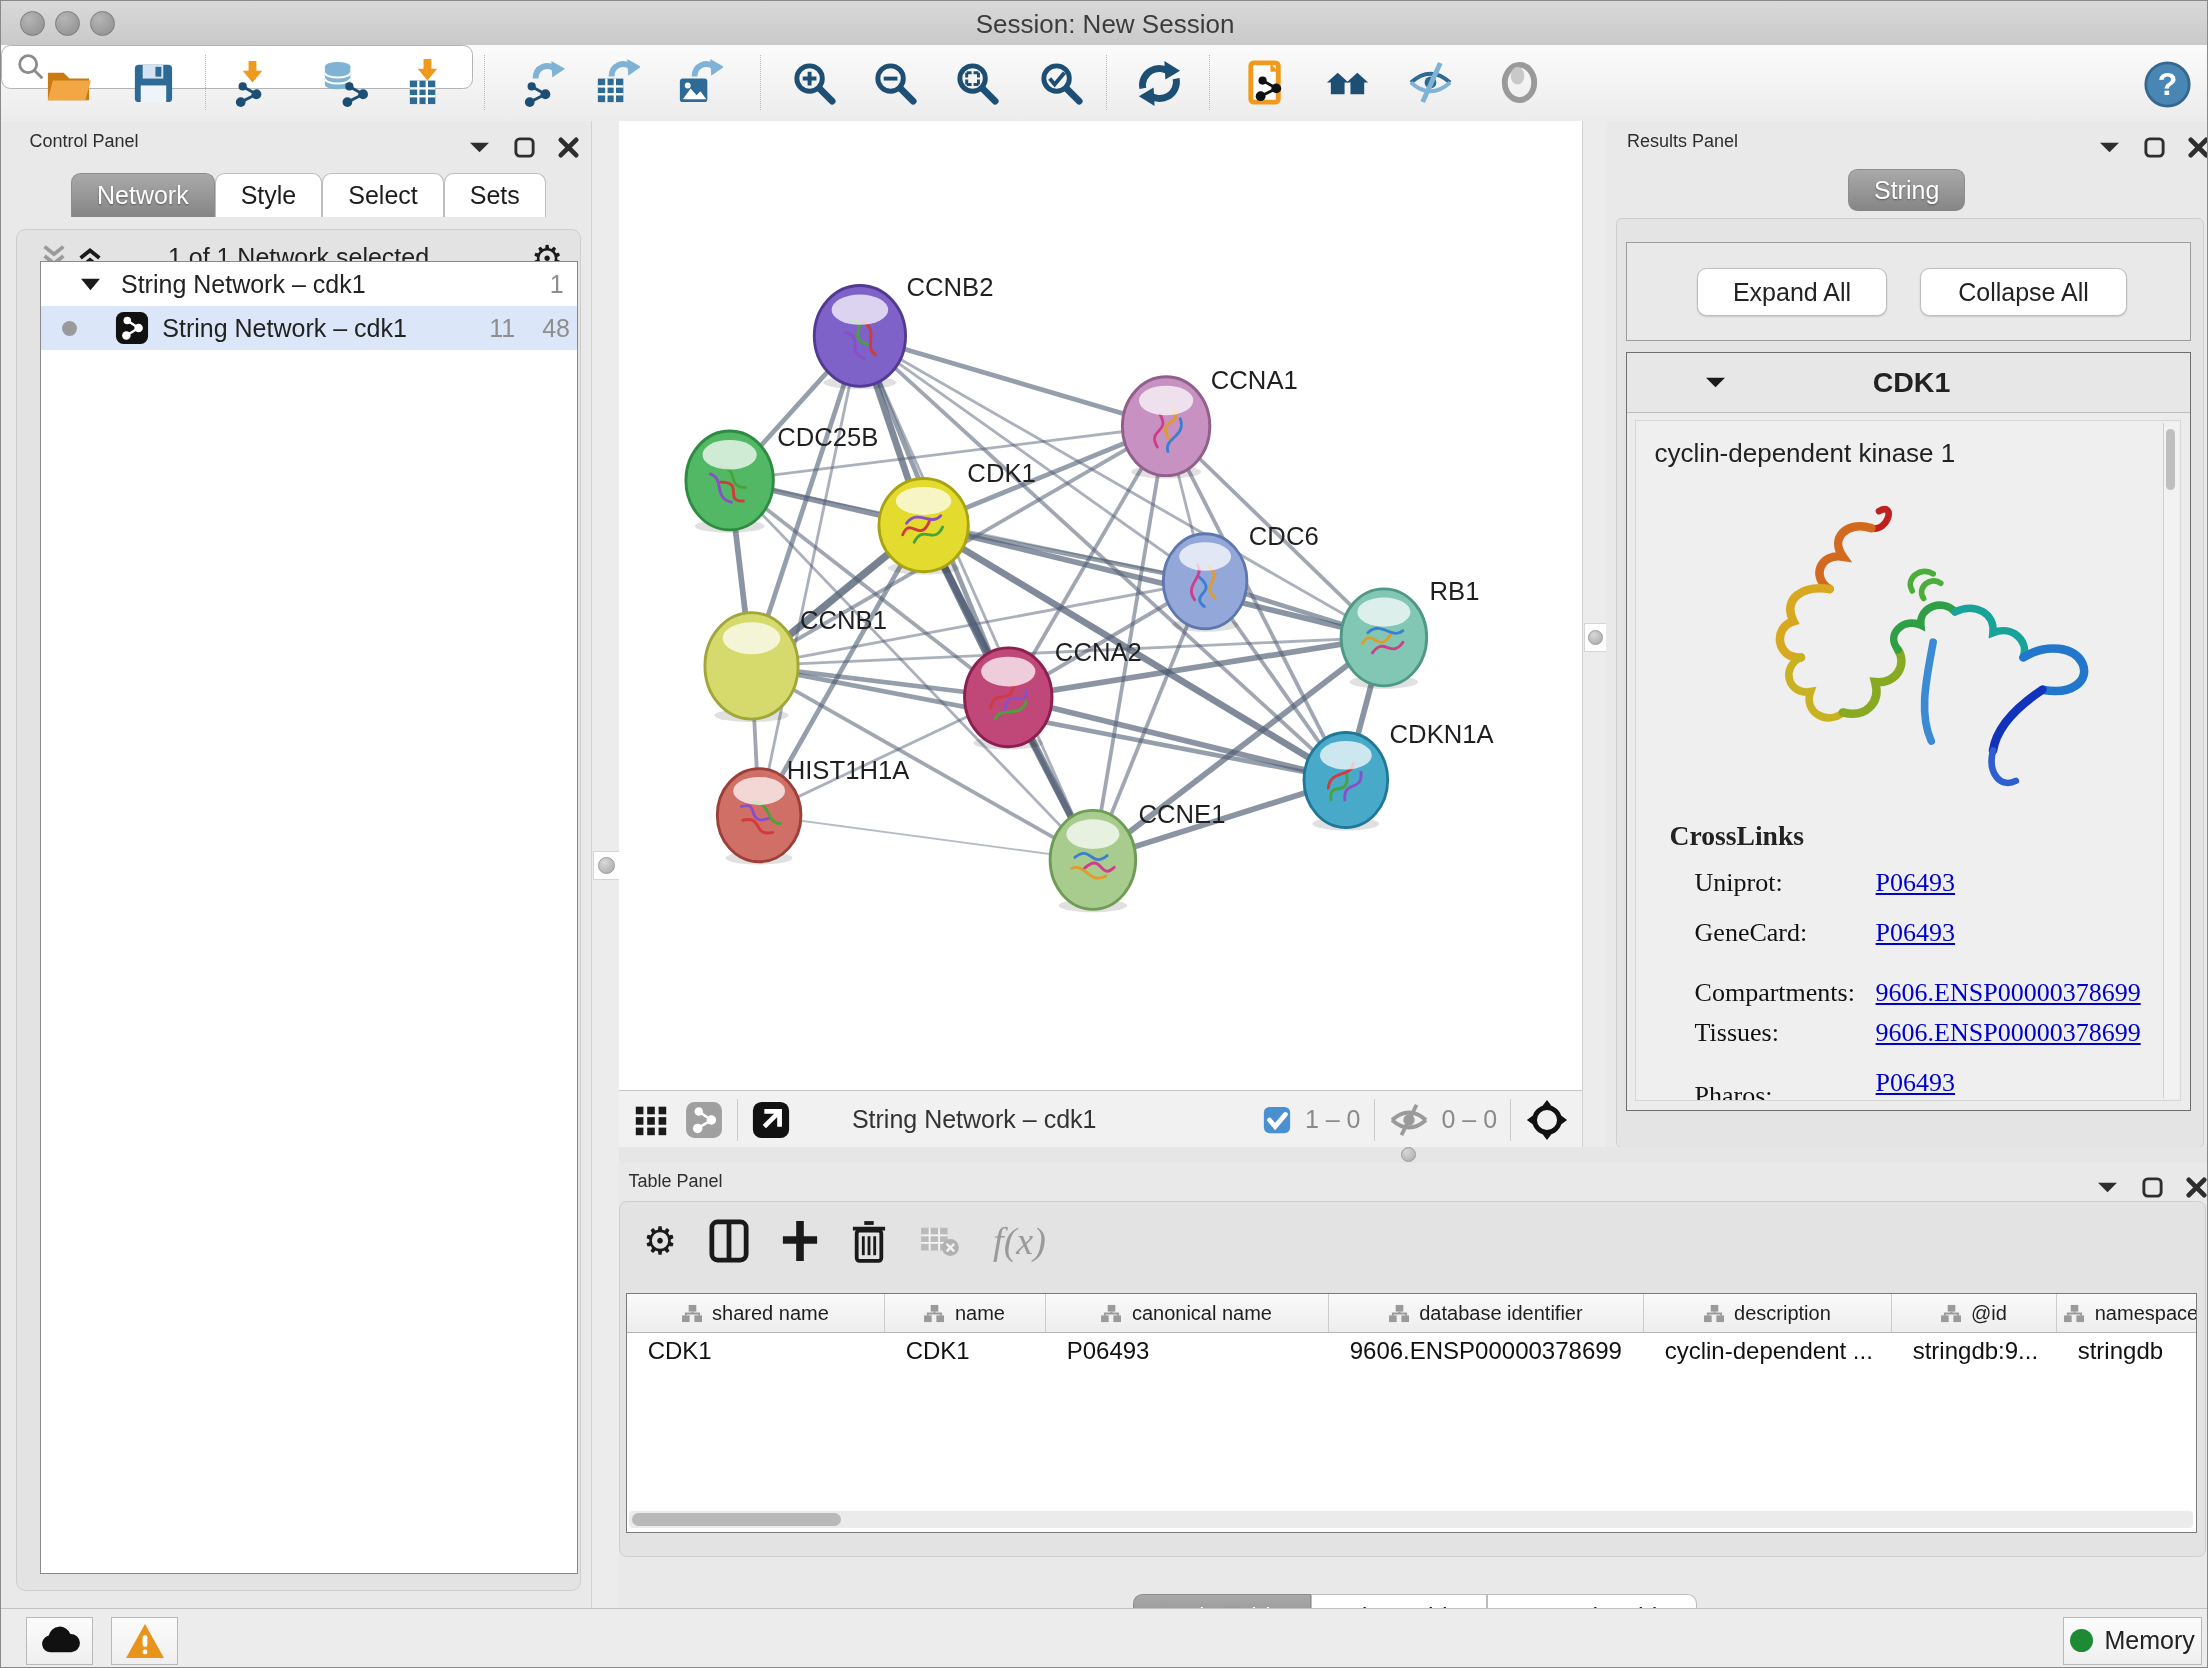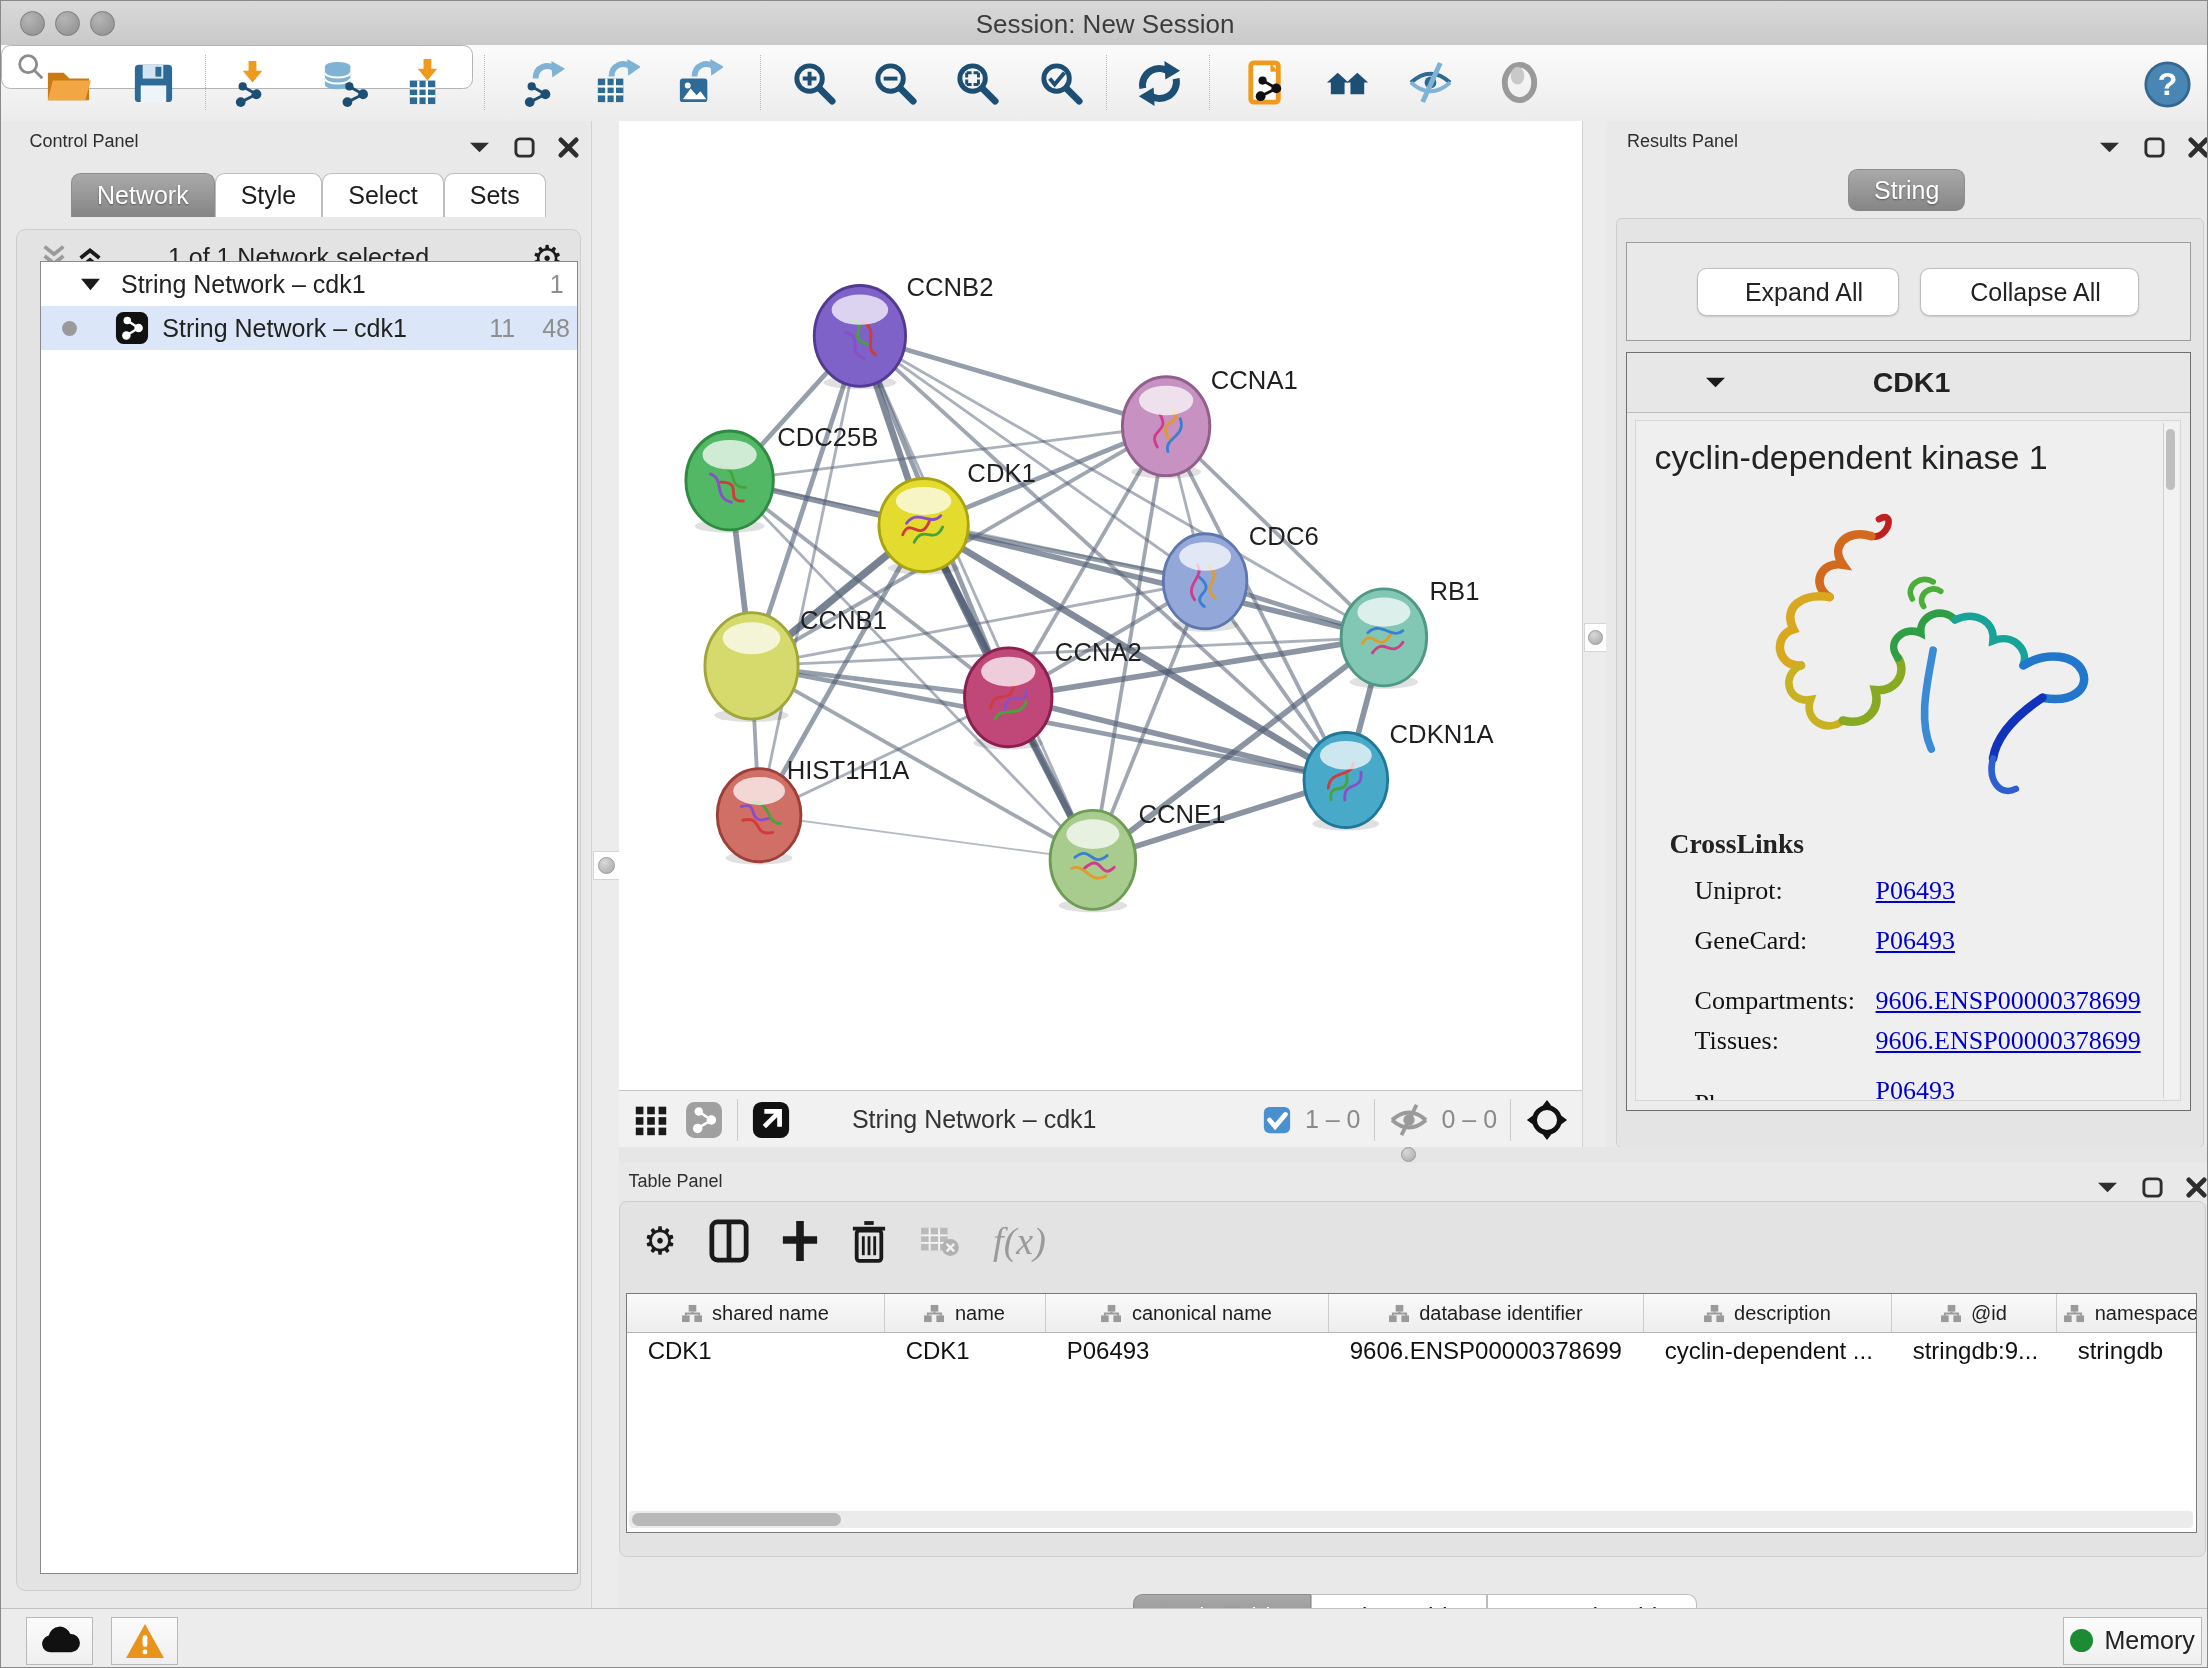--- a/index.html
+++ b/index.html
@@ -47,21 +47,21 @@
   #nav-bar{left:618px;top:1089px;width:963px;height:57px;background:#f1f1f1;
     border-top:1px solid #c6c6c6;display:flex;align-items:center;}
   .nav-sep{width:0;height:42px;border-left:1px solid #c9c9c9;margin:0 13.3px;}
   .nav-txt{font-size:25px;color:#8a8a8a;}
   
   #results-panel{left:1605px;top:120px;width:603px;height:1029px;background:#e9e9e9;}
   #rp-container{left:9.5px;top:97px;width:586px;height:928px;background:#e4e4e4;
     border:1px solid #cdcdcd;border-radius:5.7px;}
   #rp-topbox{left:9.5px;top:23px;width:565px;height:99px;background:#e9e9e9;border:1.9px solid #9c9c9c;box-sizing:border-box;}
   .rp-btn{height:46px;background:#fff;border:1px solid #bdbdbd;border-radius:9.5px;font-size:25px;
-    display:flex;align-items:center;justify-content:center;cursor:pointer;box-shadow:0 1px 1.9px rgba(0,0,0,.15);padding-left:12px;}
+    display:flex;align-items:center;justify-content:center;cursor:pointer;box-shadow:0 1px 1.9px rgba(0,0,0,.15);}
   #rp-mainbox{left:9.5px;top:133px;width:565px;height:759px;background:#ececec;border:1.9px solid #6f6f6f;box-sizing:border-box;}
   #rp-gene-header{height:59px;background:#e7e7e7;border-bottom:1px solid #bdbdbd;display:flex;align-items:center;}
   #rp-inner{position:absolute;left:7.6px;top:67px;width:546px;height:681px;background:#efefef;border:1px solid #d6d6d6;box-sizing:border-box;overflow:hidden;}
   .serif{font-family:"Liberation Serif","DejaVu Serif",serif;}
   .xlink-label{font-size:26px;color:#111;}
   .xlink-value{font-size:26px;color:#0000cc;text-decoration:underline;cursor:pointer;}
   #rp-scroll{position:absolute;right:1.9px;top:1.9px;width:13.3px;height:675px;background:#f2f2f2;border-left:1px solid #d0d0d0;}
   #rp-thumb{position:absolute;left:1.9px;top:5.7px;width:8.6px;height:61px;background:#bfbfbf;border-radius:4.8px;}
   
   #table-panel{left:618px;top:1162px;width:1590px;height:445px;background:#e9e9e9;}
@@ -633,21 +633,21 @@
       <div id="rp-mainbox" class="abs">
         <div id="rp-gene-header">
           <span style="margin-left:76px">
               <svg width="25" height="19" viewBox="0 0 26 20">
                 <path d="M3 5l10 10L23 5z" fill="#1a1a1a"></path>
               </svg>
             </span>
           <span style="flex:1;text-align:center;font-size:28.5px;font-weight:bold;margin-right:95px">CDK1</span>
         </div>
         <div id="rp-inner">
-          <div style="margin:17px 0 0 19px;font-size:34px">cyclin-dependent kinase 1</div>
+          <div style="margin:17px 0 0 19px;font-size:26px">cyclin-dependent kinase 1</div>
           <div style="margin:5.7px auto 0 auto;width:447px">
             <svg width="447" height="342" viewBox="0 0 470 360" fill="none" stroke-linecap="round">
               <path d="M205 38c18-10 10 22-8 18" stroke="#c21f1f" stroke-width="7"></path>
               <path d="M197 56c-26-8-44 10-30 30c-24-4-34 22-14 34" stroke="#d2691e" stroke-width="9"></path>
               <path d="M153 120c-28-4-50 10-38 34c-22 6-18 40 8 38" stroke="#d8a820" stroke-width="9"></path>
               <path d="M123 192c-22 10-14 40 10 36c-8 22 18 36 34 22" stroke="#c9b222" stroke-width="8"></path>
               <path d="M167 250c24 6 40-10 34-32c22 2 34-18 24-34" stroke="#88aa22" stroke-width="9"></path>
               <path d="M225 184c-14-18 8-34 24-26c-2-20 24-28 36-14" stroke="#2f9e44" stroke-width="8"></path>
               <path d="M240 122c-8-14 10-26 22-18m-10 26c-8-12 8-24 18-16" stroke="#4cae3a" stroke-width="6"></path>
               <path d="M285 144c22-10 42 2 40 22c20-8 38 8 32 26" stroke="#17a398" stroke-width="8"></path>

